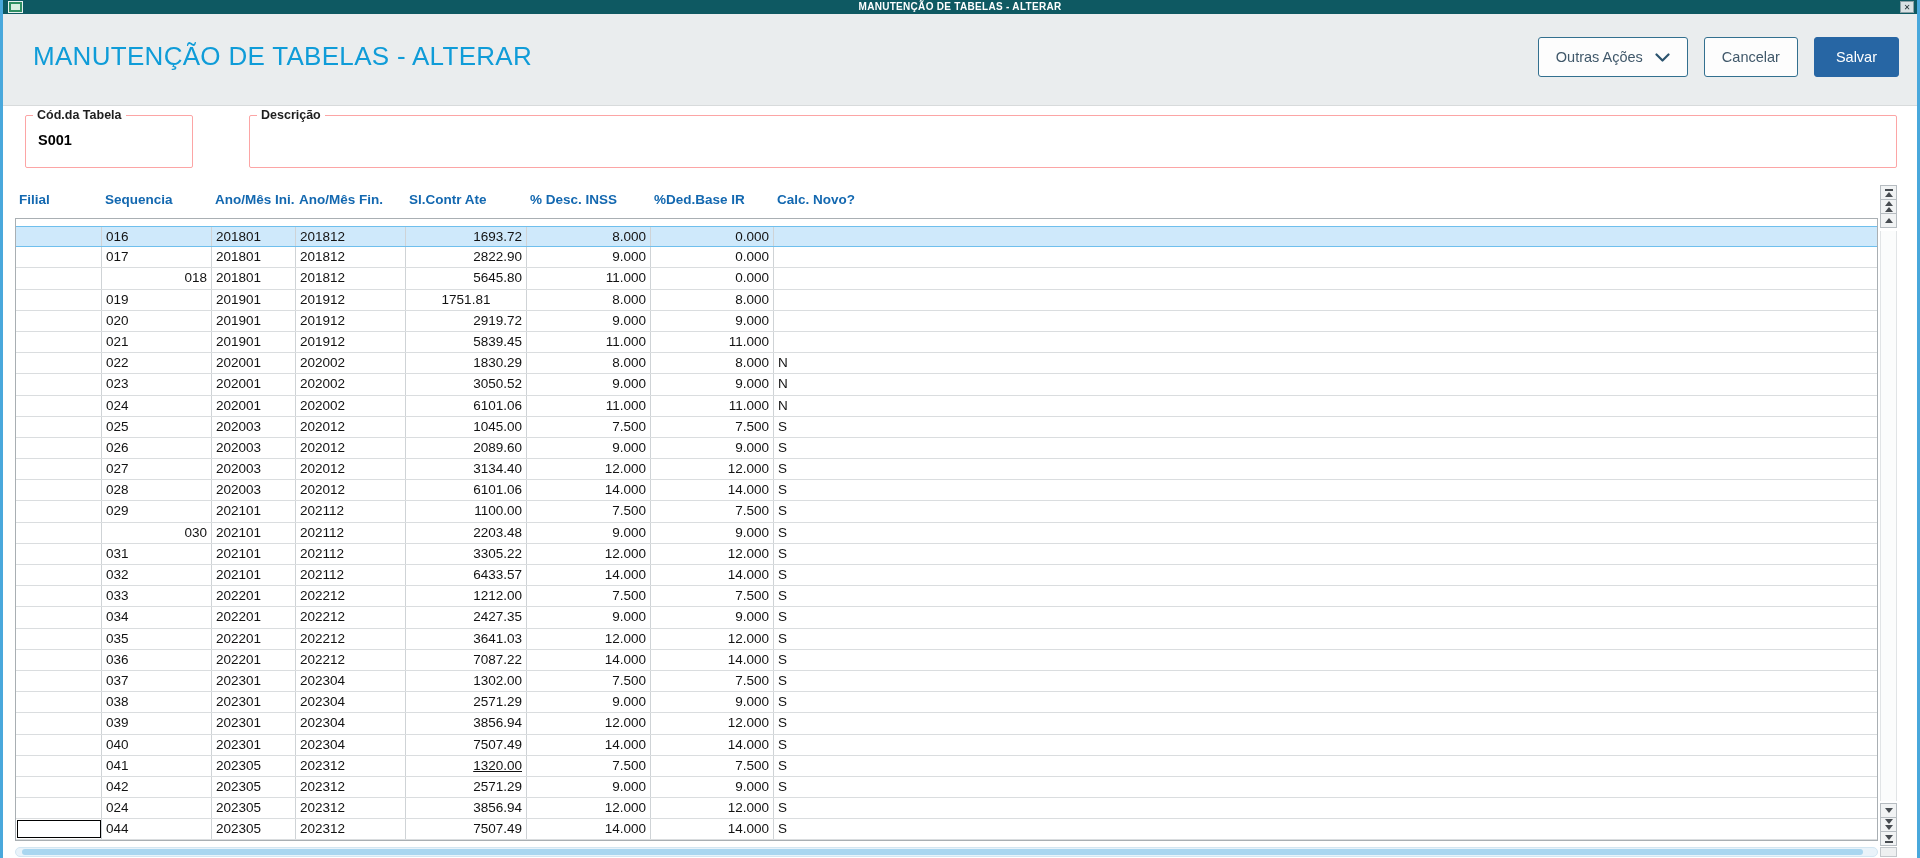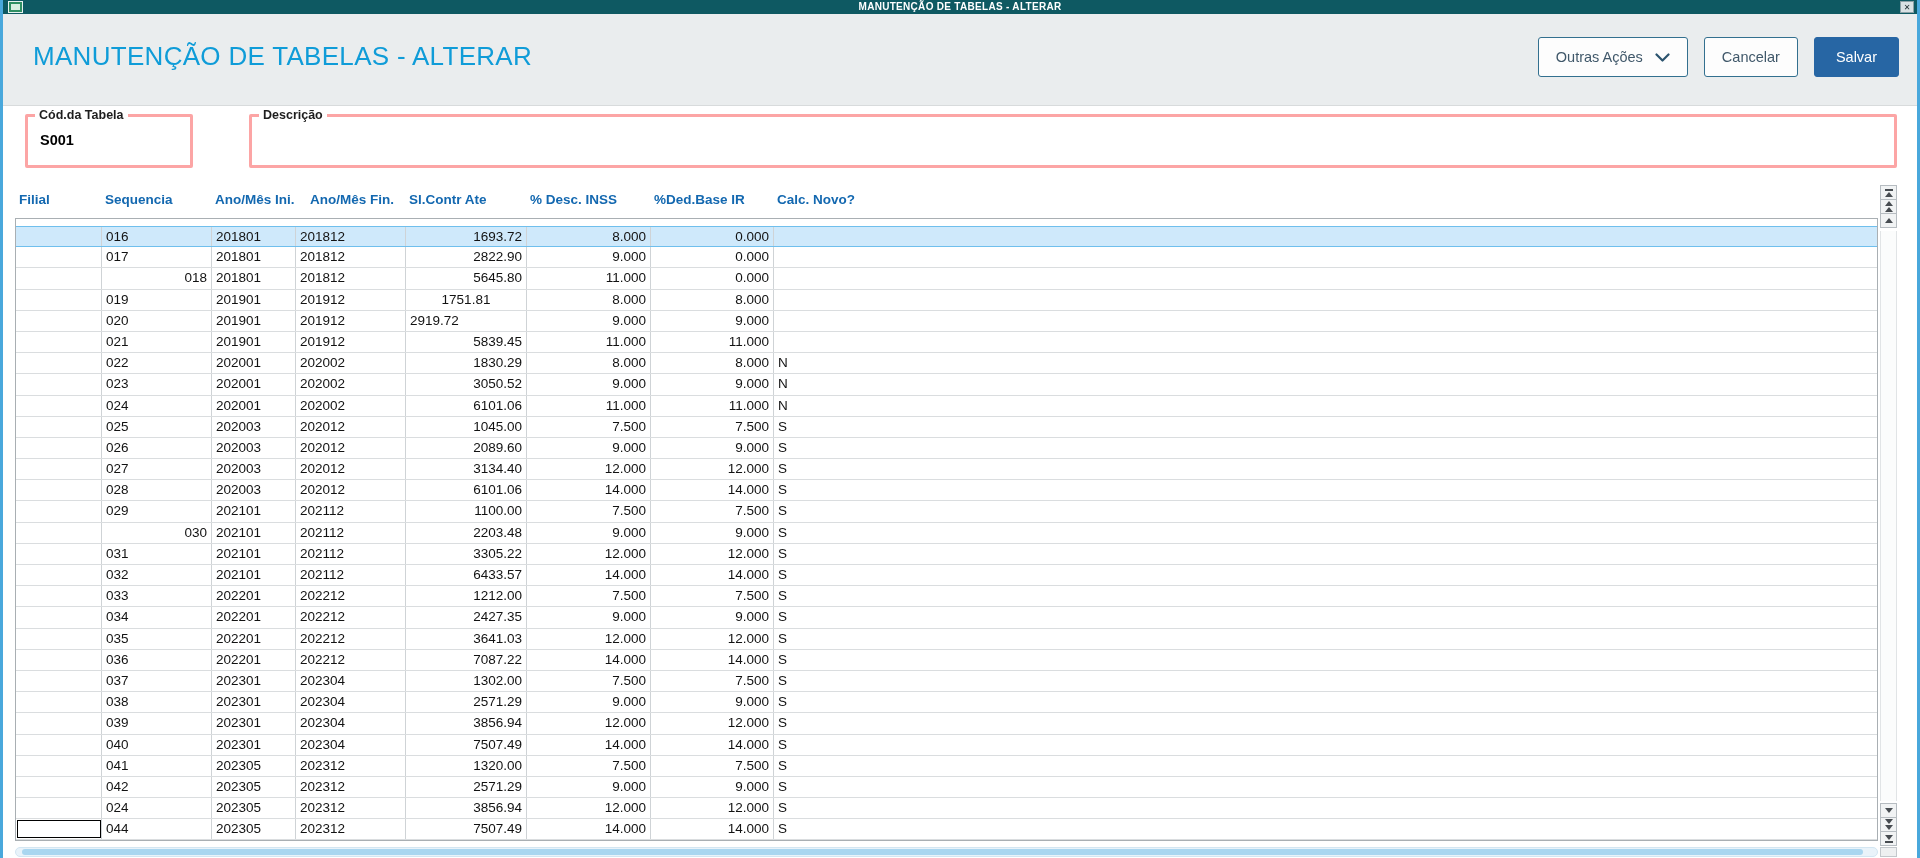--- a/index.html
+++ b/index.html
@@ -61,21 +61,21 @@
     background:#fdfdfd; border:1px solid #33708f; color:#40586a; padding:0 17px;
   }
   .btn-other { gap:12px; padding:0 14px; }
   .btn.primary {
     background:var(--primary-btn,#2766a4); border:1px solid var(--primary-btn,#2766a4);
     color:#ffffff; padding:0 21px;
   }
   .chevron { width:15px; height:9px; display:block; }
   
   .fs {
-    position:absolute; border:3px solid #fca5a5; border-radius:2px; background:#fff;
+    position:absolute; border:1px solid #fca5a5; border-radius:2px; background:#fff;
   }
   .fs legend {
     margin-left:7px; padding:0 4px;
     font-size:12.5px; font-weight:bold; color:#1e1e1e; white-space:nowrap;
   }
   .fs-cod  { left:22px;  top:108px; width:168px;  height:60px; }
   .fs-desc { left:246px; top:108px; width:1648px; height:60px; }
   .fs-value {
     padding:10px 0 0 12px; font-size:14.5px; font-weight:bold; color:#000;
     white-space:nowrap;
@@ -176,21 +176,21 @@
     </fieldset>
 
     <fieldset class="fs fs-desc">
       <legend>Descrição</legend>
     </fieldset>
 
     <div class="grid-header" id="grid-header">
         <div class="gh-cell" style="width: 86px;">Filial</div>
         <div class="gh-cell" style="width: 110px;">Sequencia</div>
         <div class="gh-cell" style="width: 84px;">Ano/Mês Ini.</div>
-        <div class="gh-cell" style="width: 110px; text-align: center;">Ano/Mês Fin.</div>
+        <div class="gh-cell" style="width: 110px;">Ano/Mês Fin.</div>
         <div class="gh-cell" style="width: 121px;">Sl.Contr Ate</div>
         <div class="gh-cell" style="width: 124px;">% Desc. INSS</div>
         <div class="gh-cell" style="width: 123px;">%Ded.Base IR</div>
         <div class="gh-cell" style="width: 1105px;">Calc. Novo?</div>
       </div>
     <div class="grid-body" id="grid-body">
         <div class="grow selected">
           <div class="gcell" style="width: 86px; text-align: left;"></div>
           <div class="gcell" style="width: 110px; text-align: left;">016</div>
           <div class="gcell" style="width: 84px; text-align: left;">201801</div>
@@ -228,21 +228,21 @@
           <div class="gcell" style="width: 121px; text-align: center;">1751.81</div>
           <div class="gcell" style="width: 124px; text-align: right;">8.000</div>
           <div class="gcell" style="width: 123px; text-align: right;">8.000</div>
           <div class="gcell" style="width: 1105px; text-align: left;"></div>
         </div>
         <div class="grow">
           <div class="gcell" style="width: 86px; text-align: left;"></div>
           <div class="gcell" style="width: 110px; text-align: left;">020</div>
           <div class="gcell" style="width: 84px; text-align: left;">201901</div>
           <div class="gcell" style="width: 110px; text-align: left;">201912</div>
-          <div class="gcell" style="width: 121px; text-align: left;">2919.72</div>
+          <div class="gcell" style="width: 121px; text-align: right;">2919.72</div>
           <div class="gcell" style="width: 124px; text-align: right;">9.000</div>
           <div class="gcell" style="width: 123px; text-align: right;">9.000</div>
           <div class="gcell" style="width: 1105px; text-align: left;"></div>
         </div>
         <div class="grow">
           <div class="gcell" style="width: 86px; text-align: left;"></div>
           <div class="gcell" style="width: 110px; text-align: left;">021</div>
           <div class="gcell" style="width: 84px; text-align: left;">201901</div>
           <div class="gcell" style="width: 110px; text-align: left;">201912</div>
           <div class="gcell" style="width: 121px; text-align: right;">5839.45</div>
@@ -438,21 +438,21 @@
           <div class="gcell" style="width: 121px; text-align: right;">7507.49</div>
           <div class="gcell" style="width: 124px; text-align: right;">14.000</div>
           <div class="gcell" style="width: 123px; text-align: right;">14.000</div>
           <div class="gcell" style="width: 1105px; text-align: left;">S</div>
         </div>
         <div class="grow">
           <div class="gcell" style="width: 86px; text-align: left;"></div>
           <div class="gcell" style="width: 110px; text-align: left;">041</div>
           <div class="gcell" style="width: 84px; text-align: left;">202305</div>
           <div class="gcell" style="width: 110px; text-align: left;">202312</div>
-          <div class="gcell" style="width: 121px; text-align: right;">1320.00</div>
+          <div class="gcell" style="width: 121px; text-align: right; text-decoration: underline;">1320.00</div>
           <div class="gcell" style="width: 124px; text-align: right;">7.500</div>
           <div class="gcell" style="width: 123px; text-align: right;">7.500</div>
           <div class="gcell" style="width: 1105px; text-align: left;">S</div>
         </div>
         <div class="grow">
           <div class="gcell" style="width: 86px; text-align: left;"></div>
           <div class="gcell" style="width: 110px; text-align: left;">042</div>
           <div class="gcell" style="width: 84px; text-align: left;">202305</div>
           <div class="gcell" style="width: 110px; text-align: left;">202312</div>
           <div class="gcell" style="width: 121px; text-align: right;">2571.29</div>

